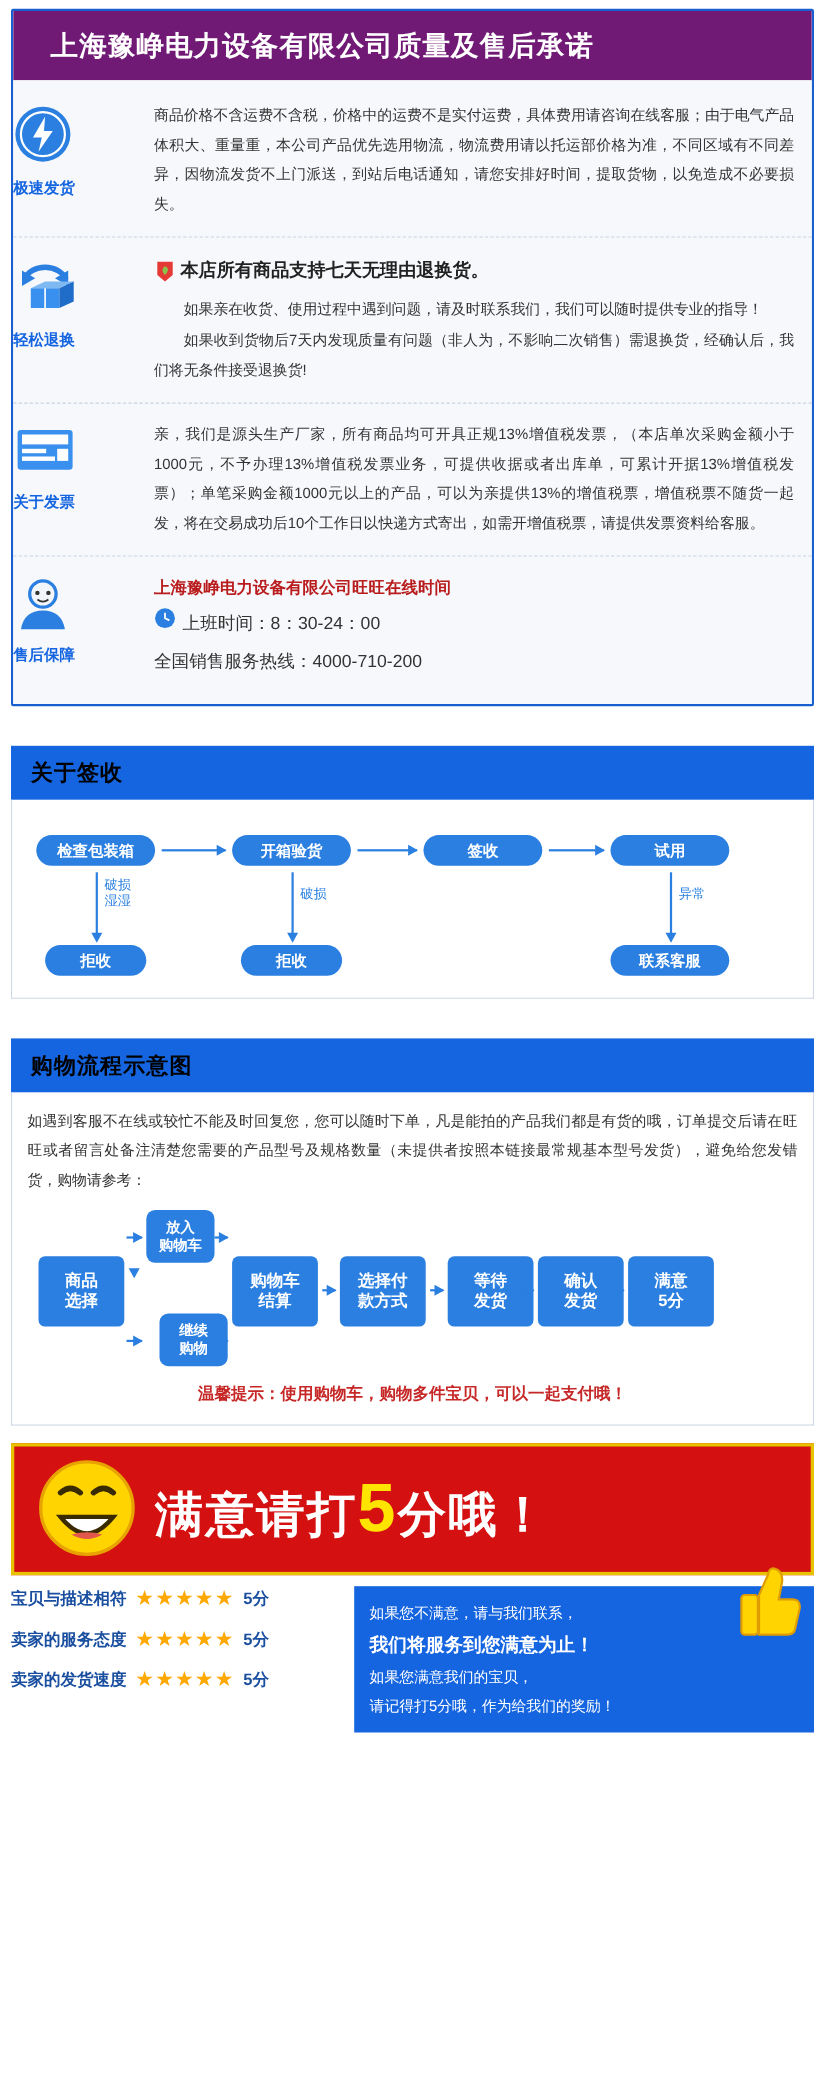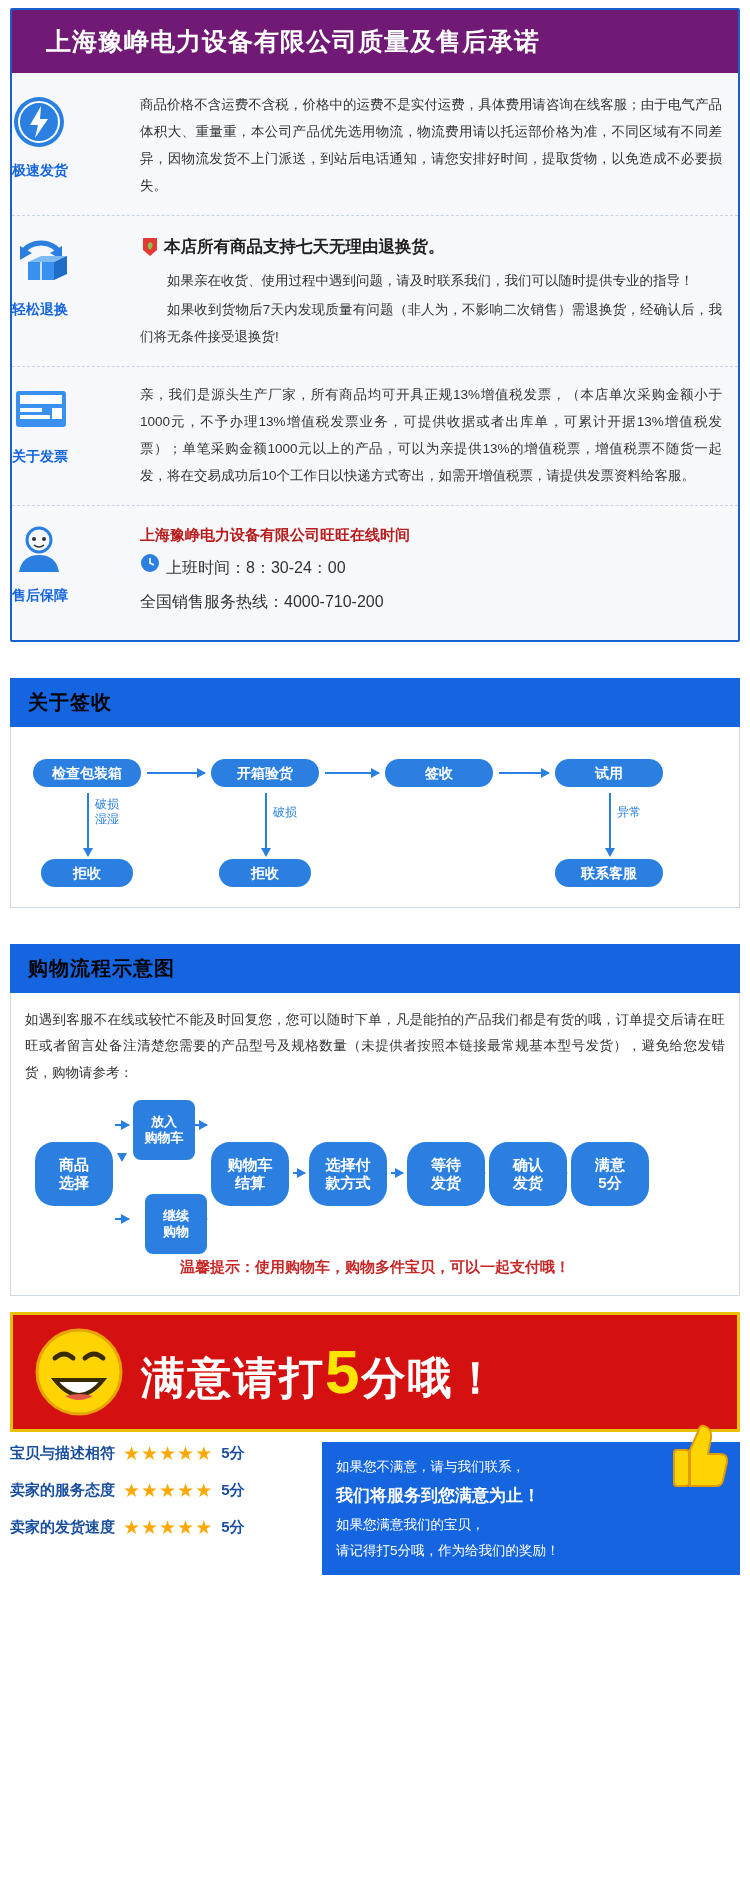--- a/index.html
+++ b/index.html
@@ -87,27 +87,27 @@
   .vlabel { position: absolute; font-size: 12px; color: #2a7fe0; line-height: 1.25; }
 
   
   .flow2 { position: relative; height: 150px; margin-top: 12px; }
   .node {
     position: absolute;
     background: #2a7fe0;
     color: #fff;
     font-weight: bold;
     font-size: 15px;
-    border-radius: 19px;
+    border-radius: 6px;
     text-align: center;
     display: flex; align-items: center; justify-content: center;
     line-height: 1.2;
   }
   .node.big { width: 78px; height: 64px; }
-  .node.small { width: 62px; height: 60px; font-size: 13px; border-radius: 8px; }
+  .node.small { width: 62px; height: 48px; font-size: 13px; border-radius: 8px; }
   .tip {
     margin-top: 10px;
     text-align: center;
     font-size: 15px;
     font-weight: bold;
     color: #c62828;
   }
 
   
   .rate-wrap { margin-top: 16px; padding: 0 10px; }

